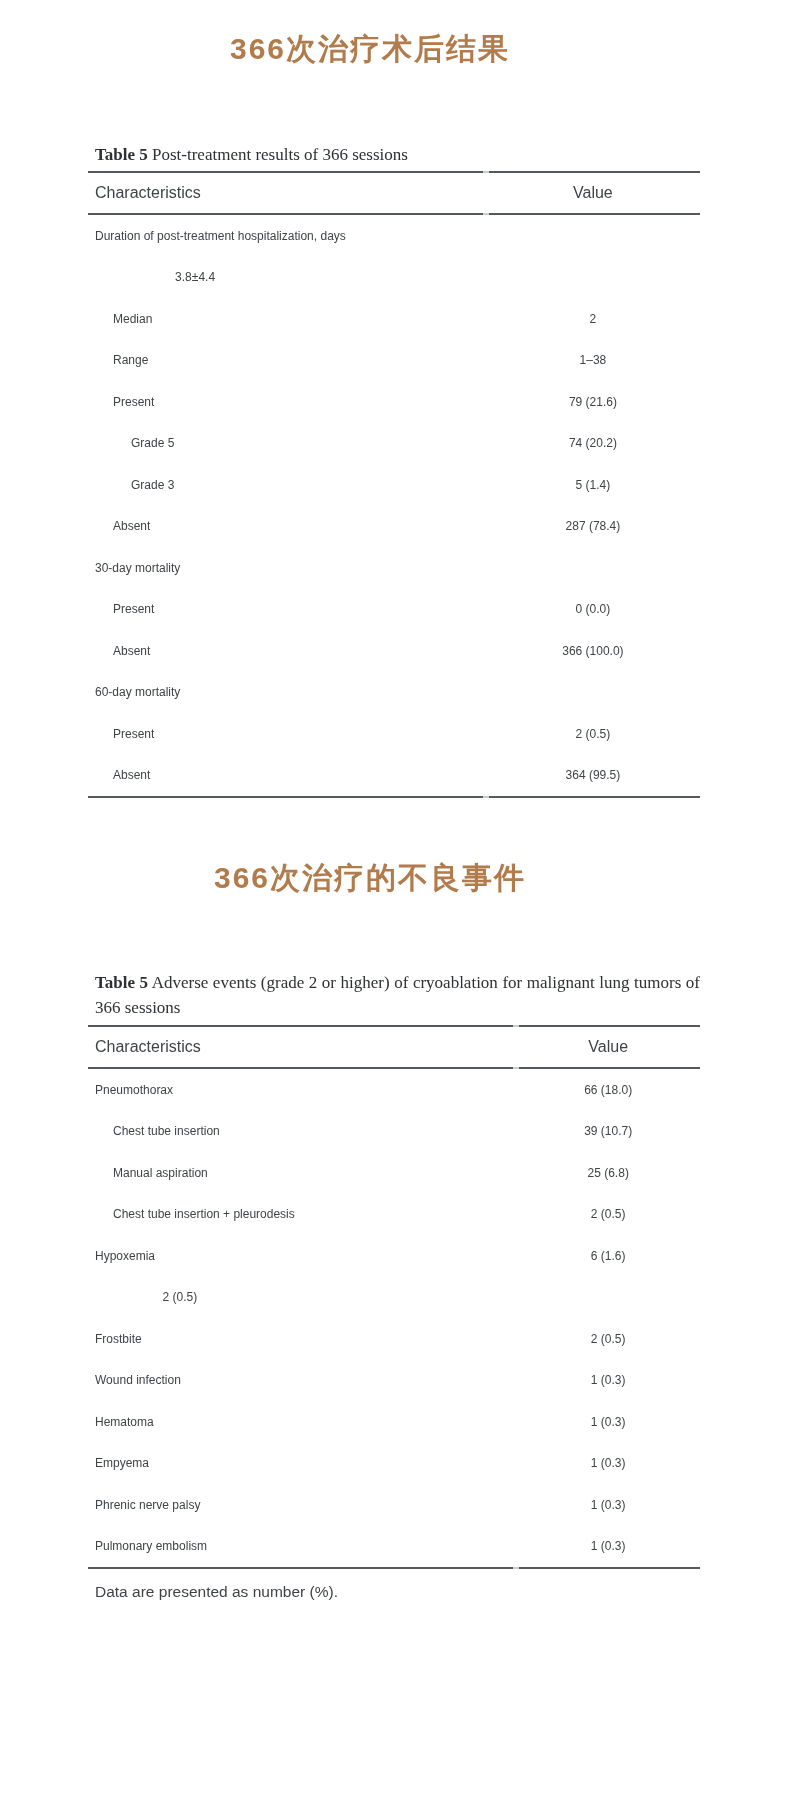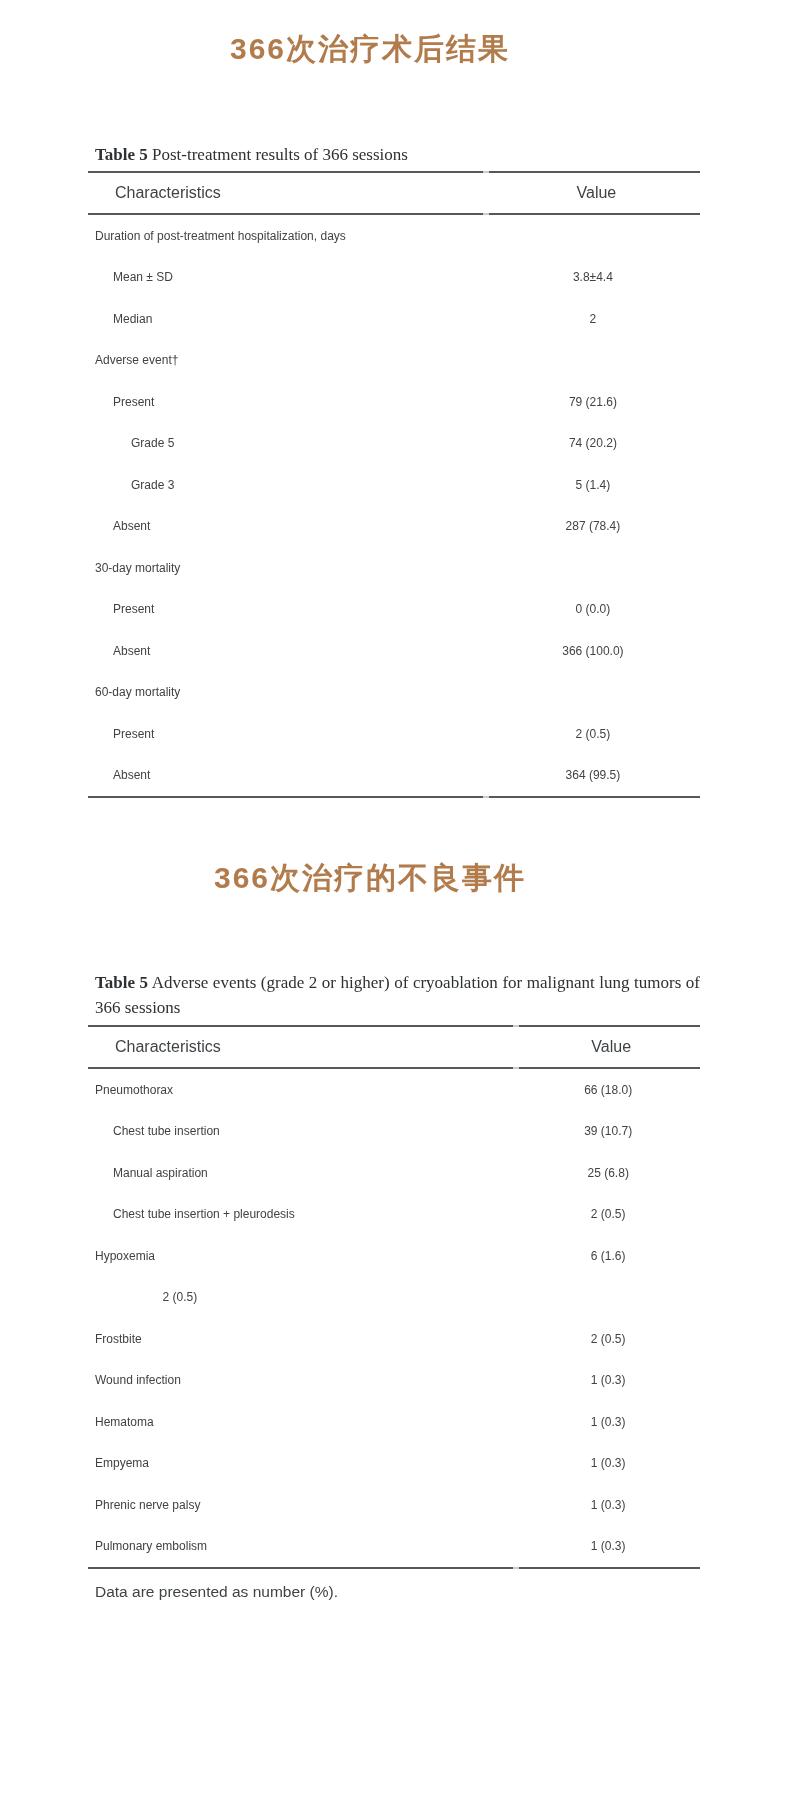--- a/index.html
+++ b/index.html
@@ -31,21 +31,21 @@
       #c9cdce calc(65% - 3px),#c9cdce calc(65% + 3px),
       #55595b calc(65% + 3px),#55595b 100%);
   }
   .t5 .rule{
     background:linear-gradient(90deg,#55595b 0,#55595b calc(70% - 3px),
       #c9cdce calc(70% - 3px),#c9cdce calc(70% + 3px),
       #55595b calc(70% + 3px),#55595b 100%);
   }
   .t4 .rule-top{margin-top:4px;}
   .t5 .rule-top{margin-top:5px;}
-  .hrow{display:flex;align-items:center;height:40px;font-size:16px;margin-left:20px;}
+  .hrow{display:flex;align-items:center;height:40px;font-size:16px;}
   .trow{display:flex;align-items:center;height:41.5px;font-size:12px;}
   .cell-label{flex:1 1 auto;padding-left:7px;}
   .cell-value{flex:0 0 auto;text-align:center;}
   .t4 .cell-value{width:35%;}
   .t5 .cell-value{width:30%;}
   .indent-0{padding-left:7px;}
   .indent-1{padding-left:25px;}
   .indent-2{padding-left:43px;}
   .footnote{
     margin:9px 0 0;padding-left:7px;
@@ -67,34 +67,33 @@
       <span class="cell-value">Value</span>
     </div>
     <div class="rule"></div>
     <div id="t4-body">
   <div class="trow">
     <span class="cell-label indent-0">Duration of post-treatment hospitalization, days</span>
     <span class="cell-value"></span>
   </div>
 
   <div class="trow">
-    <span class="cell-label indent-1">Mean ± SD</span>
     <span class="cell-value">3.8±4.4</span>
   </div>
 
   <div class="trow">
     <span class="cell-label indent-1">Median</span>
     <span class="cell-value">2</span>
   </div>
 
-
-  <div class="trow">
-    <span class="cell-label indent-0">Adverse event†</span>
-    <span class="cell-value"></span>
-  </div>
+  <div class="trow">
+    <span class="cell-label indent-1">Range</span>
+    <span class="cell-value">1–38</span>
+  </div>
+
 
   <div class="trow">
     <span class="cell-label indent-1">Present</span>
     <span class="cell-value">79 (21.6)</span>
   </div>
 
   <div class="trow">
     <span class="cell-label indent-2">Grade 5</span>
     <span class="cell-value">74 (20.2)</span>
   </div>

